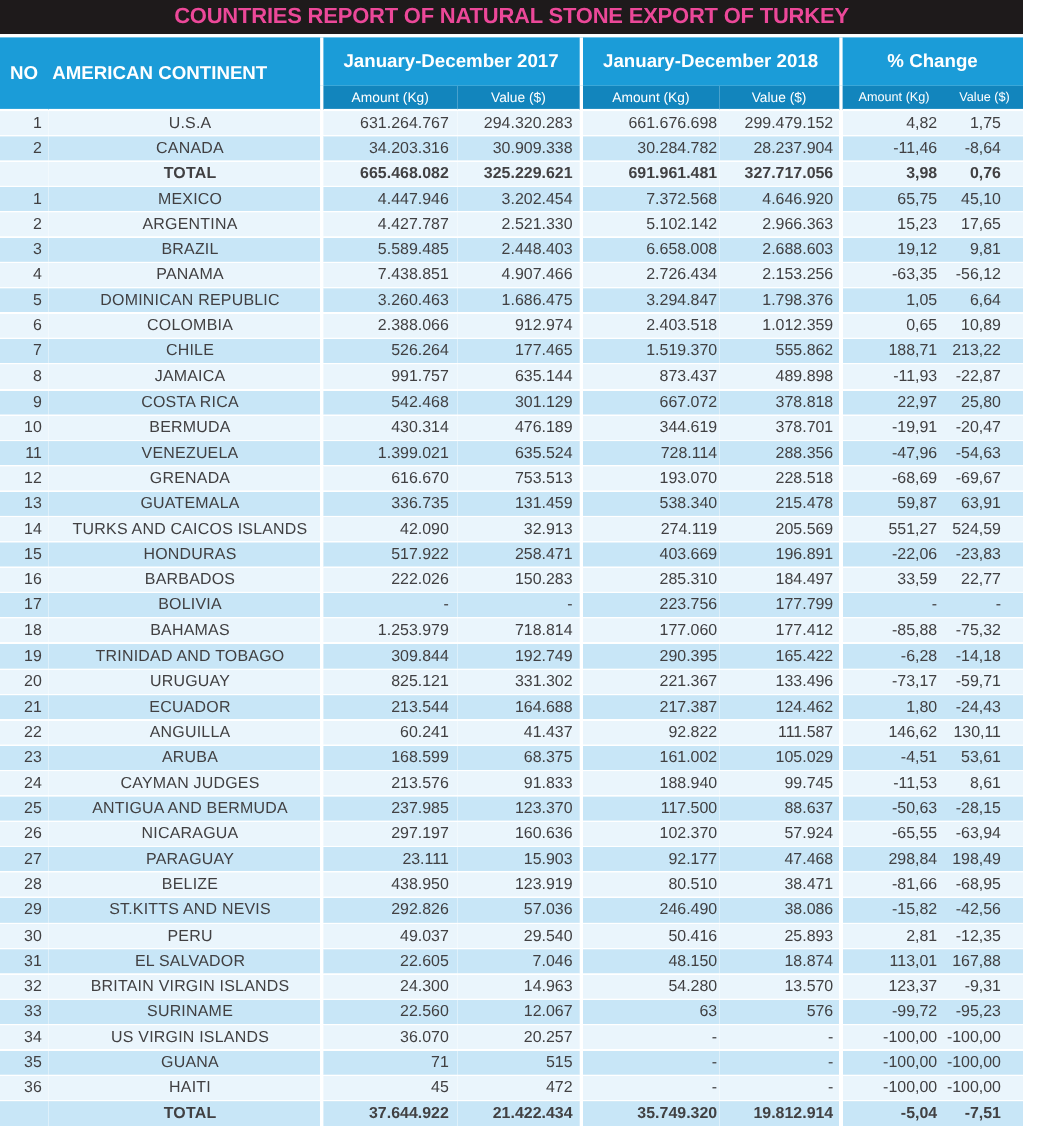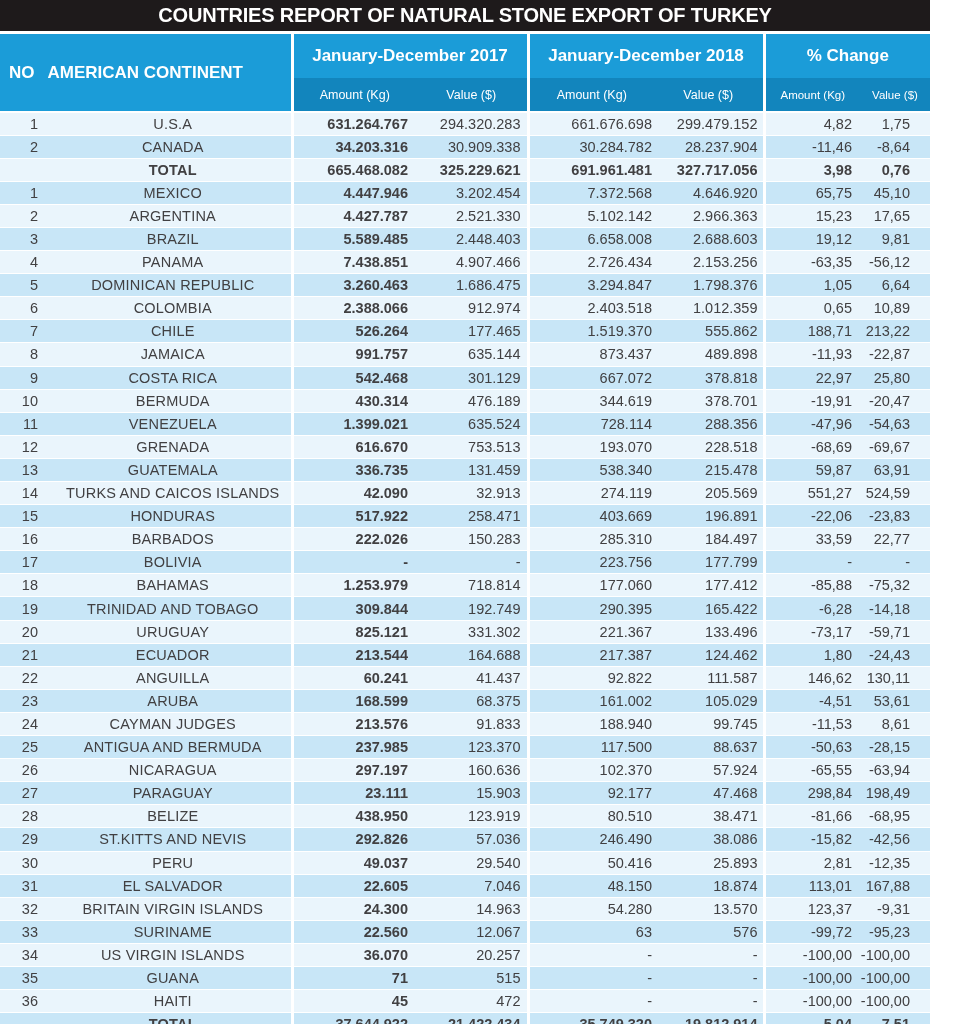--- a/index.html
+++ b/index.html
@@ -16,54 +16,54 @@
     font-family:"Liberation Sans", sans-serif;
     color:var(--c-text);
     overflow:hidden;
   }
   .report{width:930px;}
   .title-bar{
     height:31px;background:var(--c-title);
     display:flex;align-items:center;justify-content:center;
   }
   .title-bar h1{
-    margin:0;color:#ffffff;font-size:20px;font-weight:bold;
+    margin:0;color:#ec4899;font-size:20px;font-weight:bold;
     letter-spacing:-0.2px;white-space:nowrap;
   }
   .gap{height:3px;background:#ffffff;}
   table{
     width:930px;table-layout:fixed;border-collapse:collapse;
   }
   col.c-no{width:44px;} col.c-country{width:248px;}
   col.c-a17{width:124px;} col.c-v17{width:112px;}
   col.c-a18{width:126px;} col.c-v18{width:110px;}
   col.c-ac{width:96px;}  col.c-vc{width:70px;}
   thead th{color:#ffffff;font-weight:bold;padding:0;}
   thead tr.group-row{height:44px;}
-  thead tr.sub-row{height:34px;}
+  thead tr.sub-row{height:22px;}
   th.left-head{
     background:var(--c-head);text-align:left;vertical-align:middle;
   }
   .left-head .lh-wrap{display:flex;align-items:center;gap:13px;padding-left:9px;font-size:17px;}
   th.group{background:var(--c-head);font-size:17px;text-align:center;vertical-align:middle;}
   th.sub{background:var(--c-sub);font-weight:normal;font-size:12.5px;text-align:center;vertical-align:middle;}
   th.sub.small{font-size:11.5px;}
   .gdiv{border-left:3px solid #ffffff;}
   tbody{border-top:2px solid #ffffff;}
   tbody tr{height:23.1px;border-top:1.5px solid #ffffff;}
   tbody tr:nth-child(odd){background:var(--c-row-a);}
   tbody tr:nth-child(even){background:var(--c-row-b);}
   tbody td{
     font-size:14.5px;padding:0;vertical-align:middle;white-space:nowrap;
     overflow:hidden;
   }
   td.no{text-align:right;padding-right:6px;}
   td.country{text-align:center;padding-left:11px;letter-spacing:0.2px;}
   td.num{text-align:right;}
-  td.a17{padding-right:8px;font-weight:bold;}
+  td.a17{padding-right:8px;}
   td.v17{padding-right:6px;}
   td.a18{padding-right:2px;}
   td.v18{padding-right:5px;}
   td.ac{padding-right:8px;}
   td.vc{padding-right:20px;}
   tr.total-row td{font-weight:bold;}
   .bottom-strip{height:5px;background:#e7f3fc;margin-top:0;}
 </style>
 </head>
 <body>

